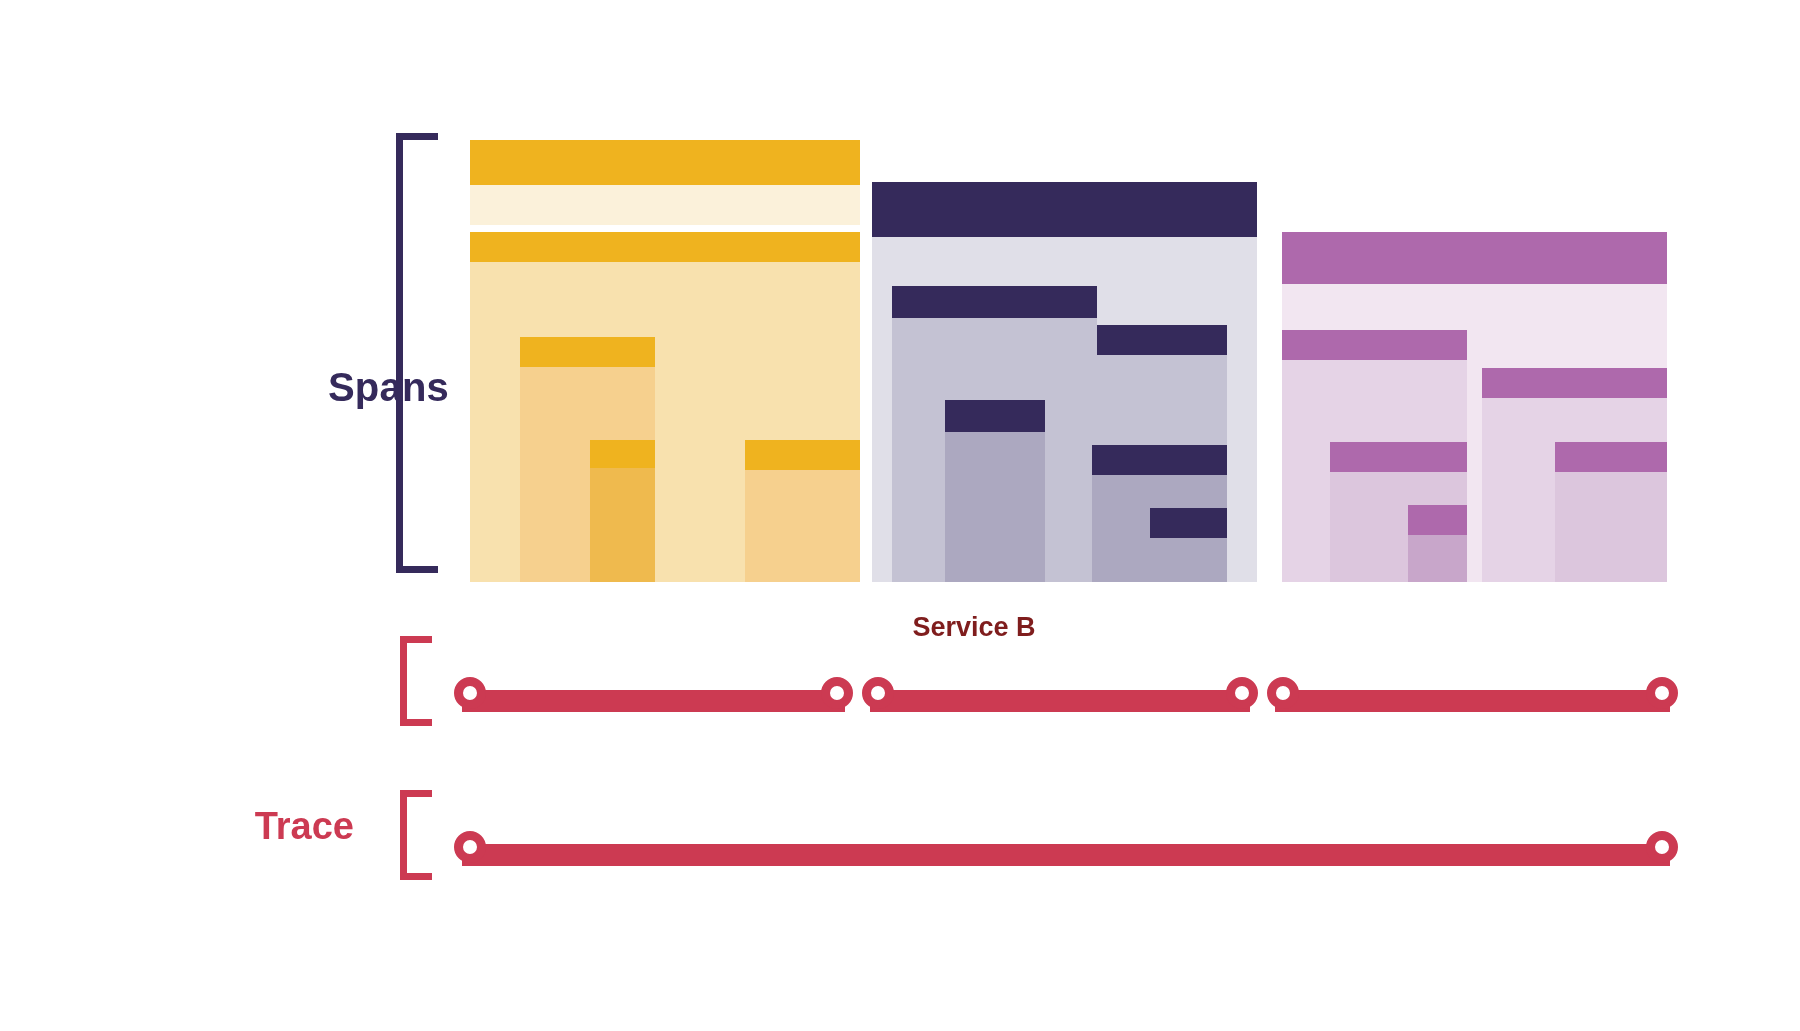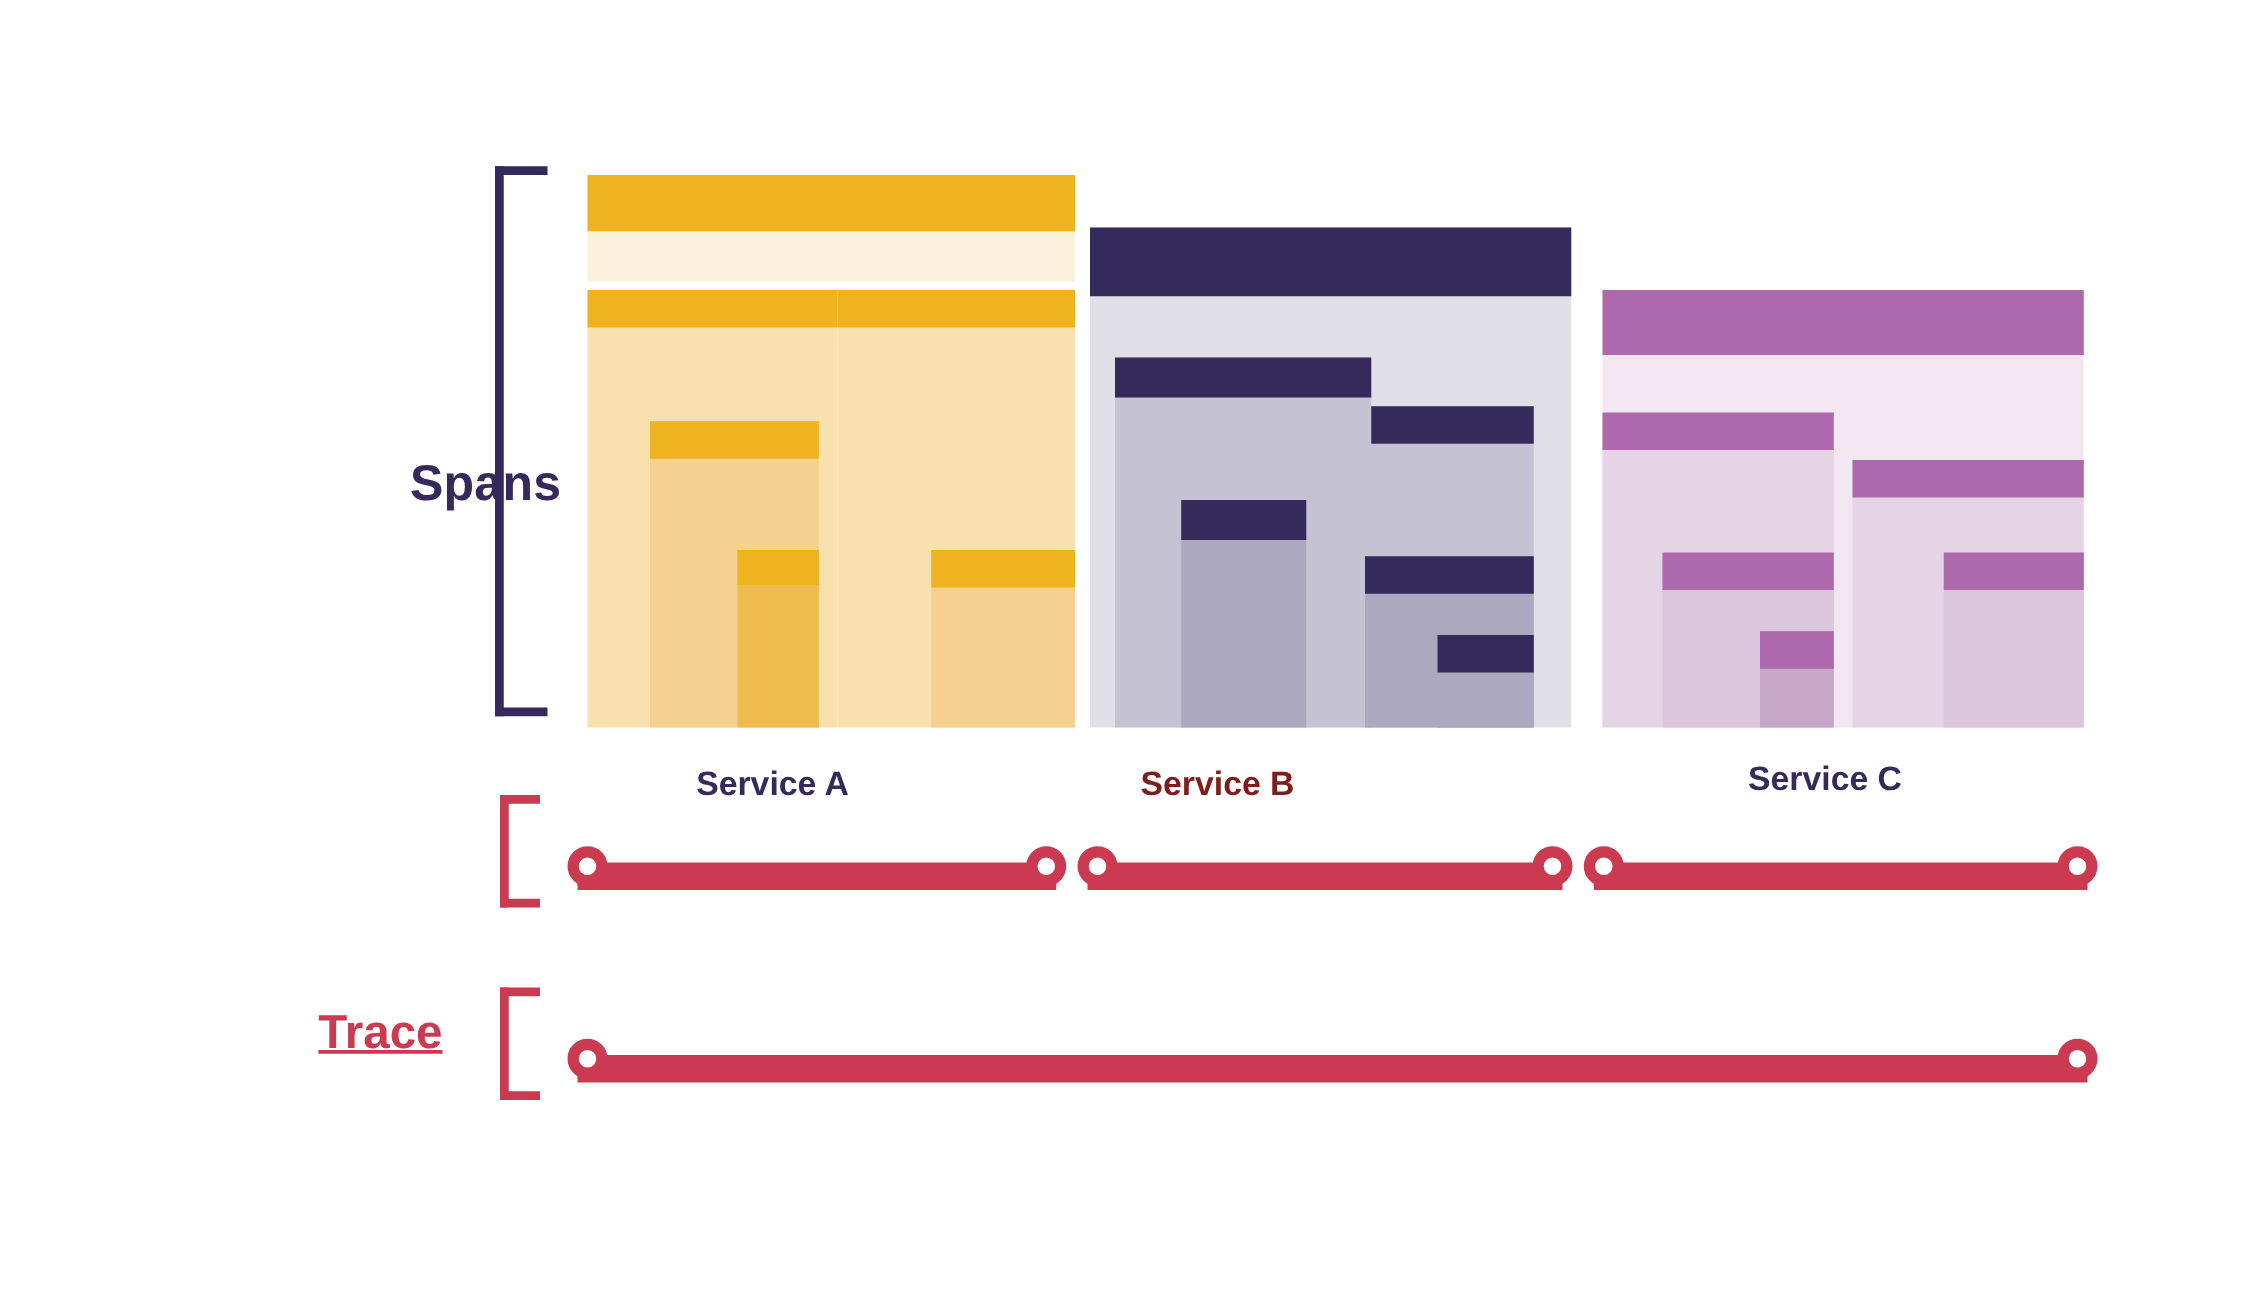--- a/index.html
+++ b/index.html
@@ -21,21 +21,21 @@
   #label-spans{
     right:1395px; top:365px;
     font-size:40px; color:#352A5B; letter-spacing:.2px;
   }
   #label-transactions{
     right:1490px; top:650px;
     font-size:38px; color:#CC3A52;
   }
   #label-trace{
     right:1490px; top:805px;
-    font-size:38px; color:#CC3A52;text-decoration:underline;
+    font-size:38px; color:#CC3A52;
   }
 
   
   .bracket{position:absolute;box-sizing:border-box;}
   .bracket.navy{border:7px solid #352A5B;border-right:none;}
   .bracket.red{border:7px solid #CC3A52;border-right:none;}
 
   #bracket-spans{left:396px;top:133px;width:42px;height:440px;}
   #bracket-transactions{left:400px;top:636px;width:32px;height:90px;}
   #bracket-trace{left:400px;top:790px;width:32px;height:90px;}
@@ -138,23 +138,21 @@
         </div>
         <div class="span-bar" style="left: 1555px; top: 442px; width: 112px; height: 140px; background: rgb(220, 198, 221); z-index: 14;">
           <div class="head" style="height: 30px; background: rgb(174, 105, 172);"></div>
         </div>
         <div class="span-bar" style="left: 1408px; top: 505px; width: 59px; height: 77px; background: rgb(200, 166, 202); z-index: 17;">
           <div class="head" style="height: 30px; background: rgb(174, 105, 172);"></div>
         </div>
       </div>
     </div>
 
-  <div class="service-caption" id="caption-a" style="color: rgb(53, 42, 91);">Service A</div>
   <div class="service-caption" id="caption-b" style="color: #7f1d1d;">Service B</div>
-  <div class="service-caption" id="caption-c" style="color: rgb(53, 42, 91);">Service C</div>
 
   <div class="timeline" id="transactions-row">
       <div class="tl-line" style="left: 462px; width: 383px;"></div>
       <div class="tl-dot" style="left: 454px;"></div>
       <div class="tl-dot" style="left: 821px;"></div>
       <div class="tl-line" style="left: 870px; width: 380px;"></div>
       <div class="tl-dot" style="left: 862px;"></div>
       <div class="tl-dot" style="left: 1226px;"></div>
       <div class="tl-line" style="left: 1275px; width: 395px;"></div>
       <div class="tl-dot" style="left: 1267px;"></div>

